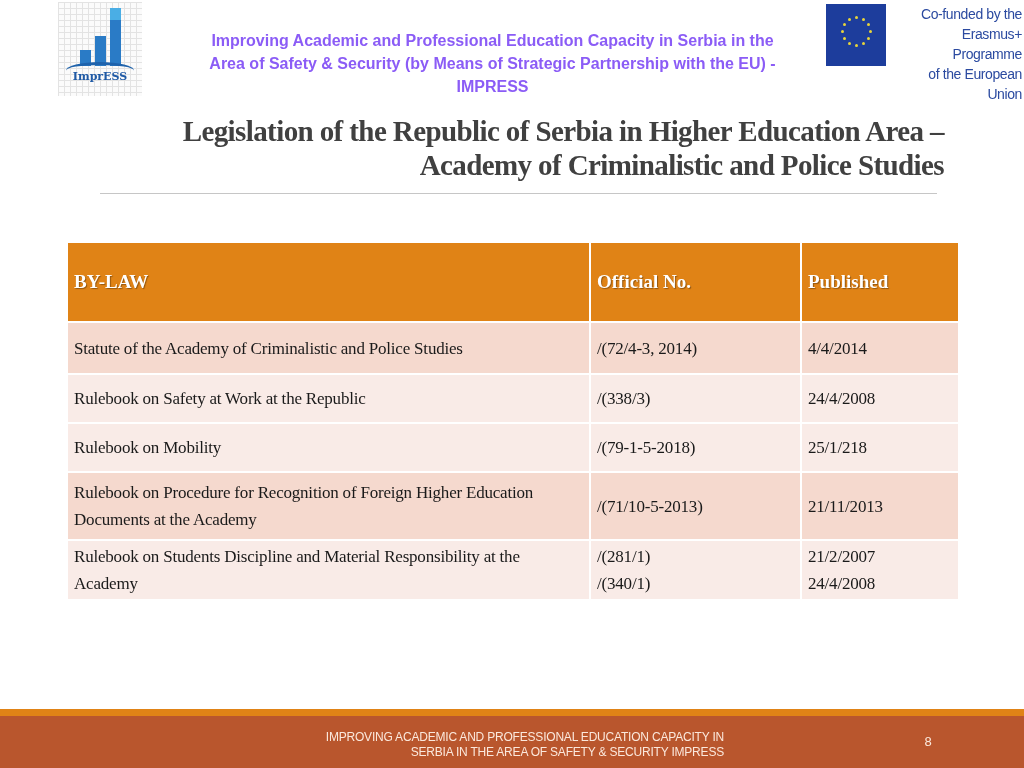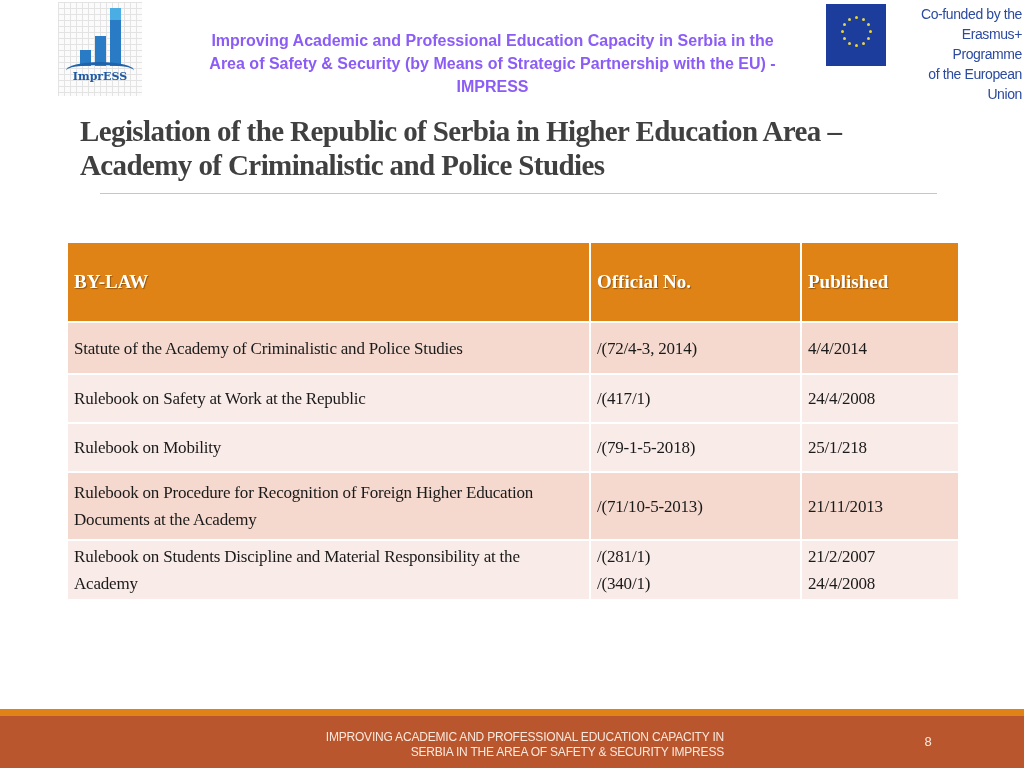--- a/index.html
+++ b/index.html
@@ -41,21 +41,21 @@
     }
     .eu-flag .star {
       position: absolute; width: 3px; height: 3px; background: #e8d53a; border-radius: 50%;
     }
     .eu-text {
       position: absolute; left: 66px; top: 0; width: 130px;
       font-family: "Liberation Sans", sans-serif; font-size: 14px; line-height: 20px;
       color: #2b4aa0; text-align: right; letter-spacing: -0.4px;
     }
     .slide-title {
-      position: absolute; left: 80px; top: 114px; width: 864px; text-align: left;
+      position: absolute; left: 80px; top: 114px; width: 864px; text-align: right;
       font-family: "Liberation Serif", serif; font-weight: bold; font-size: 29px;
       line-height: 34px; color: #404040; letter-spacing: -0.6px;
     }
     .title-rule {
       position: absolute; left: 100px; top: 193px; width: 837px; height: 1px; background: #c6c6c6;
     }
     
     .bylaw-table {
       position: absolute; left: 66px; top: 241px; width: 892px;
       border-collapse: collapse; table-layout: fixed;
@@ -154,21 +154,21 @@
     </tr>
   </thead>
   <tbody>
     <tr class="odd h54">
       <td>Statute of the Academy of Criminalistic and Police Studies</td>
       <td>/(72/4-3, 2014)</td>
       <td>4/4/2014</td>
     </tr>
     <tr class="even h50">
       <td>Rulebook on Safety at Work at the Republic</td>
-      <td>/(417/1)</td>
+      <td>/(338/3)</td>
       <td>24/4/2008</td>
     </tr>
     <tr class="even h50">
       <td>Rulebook on Mobility</td>
       <td>/(79-1-5-2018)</td>
       <td>25/1/218</td>
     </tr>
     <tr class="odd h68">
       <td>Rulebook on Procedure for Recognition of Foreign Higher Education Documents at the Academy</td>
       <td>/(71/10-5-2013)</td>

